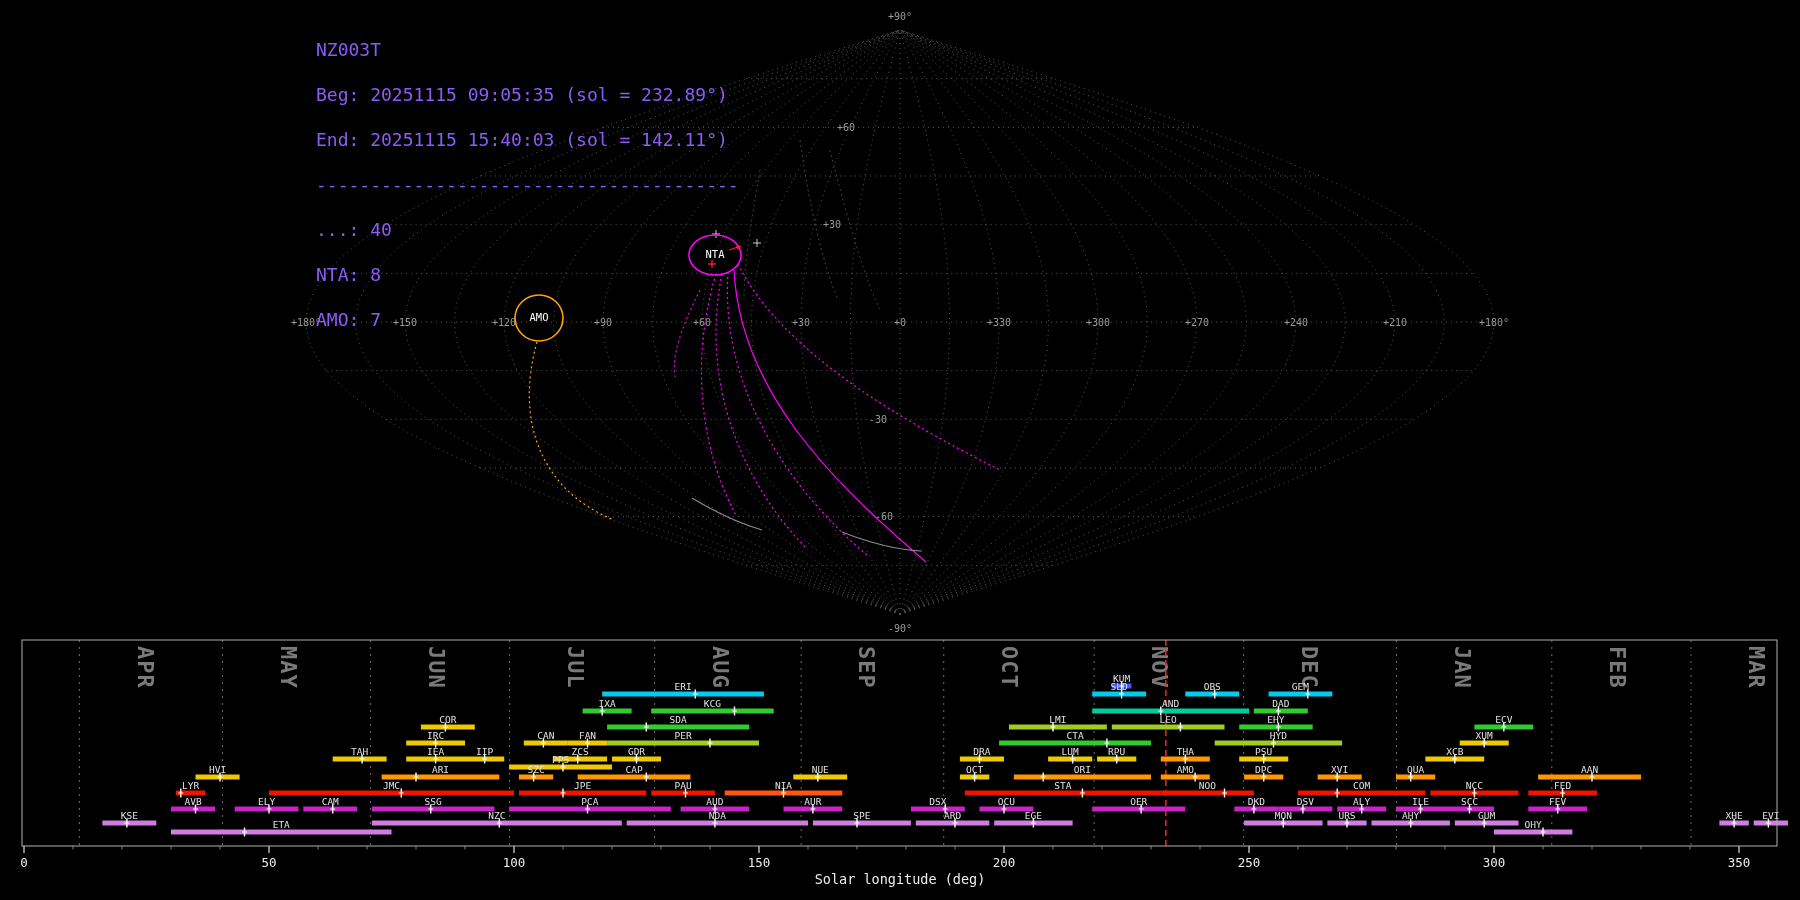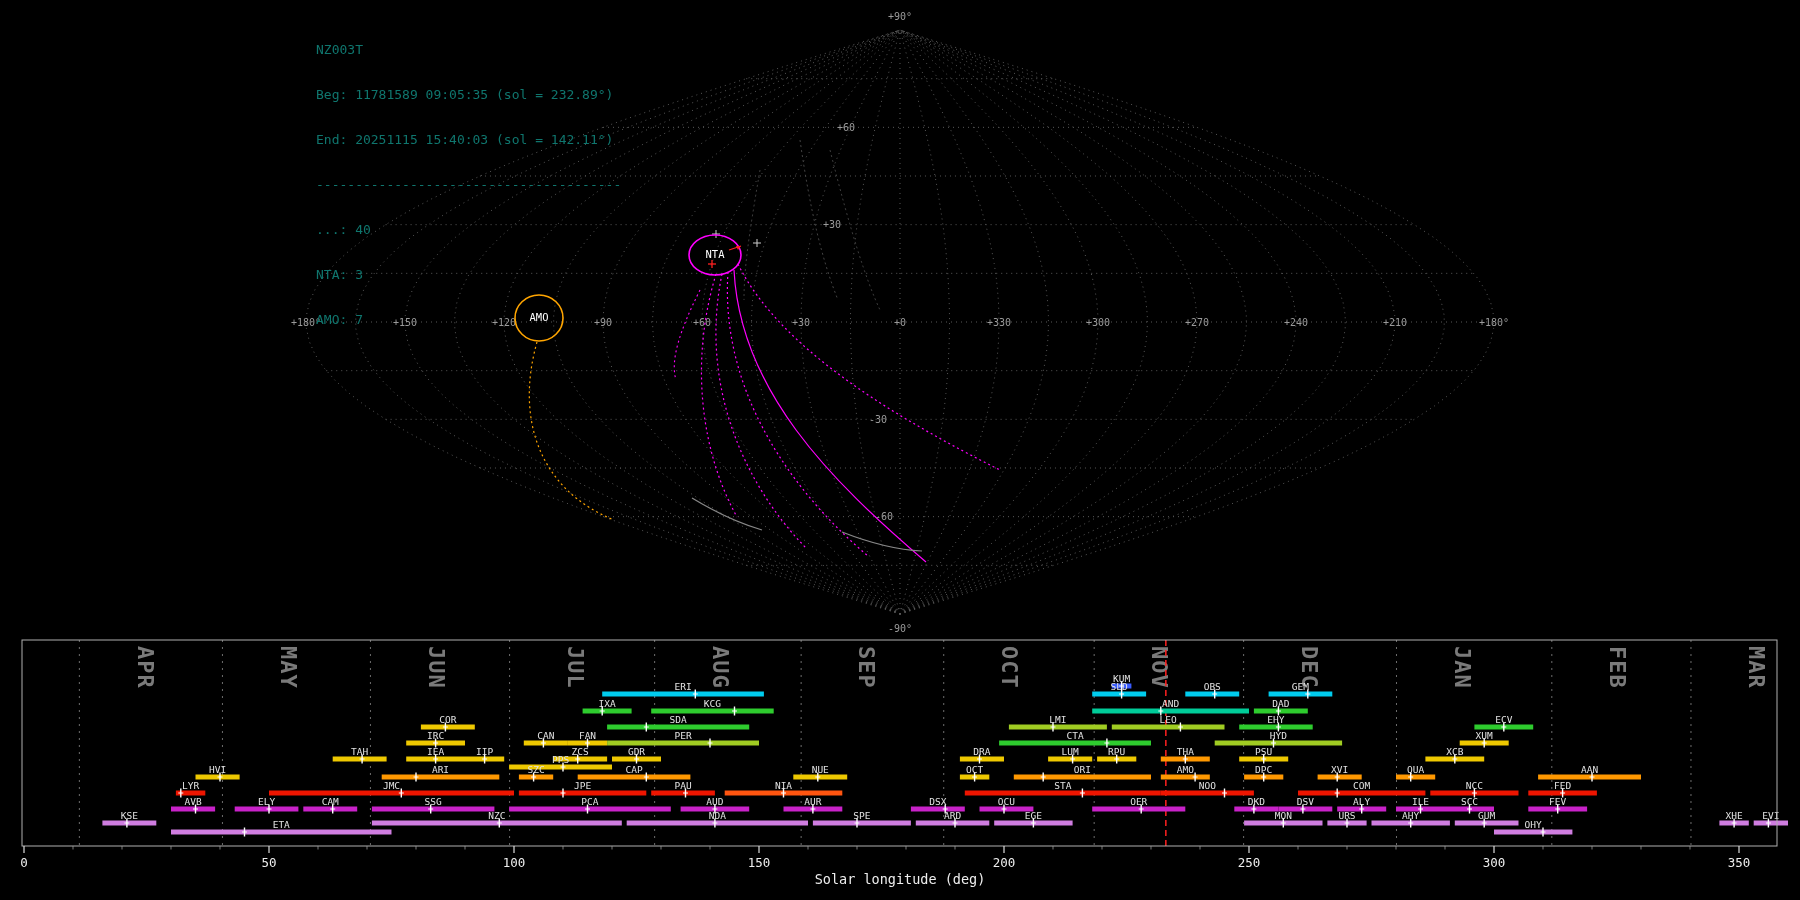--- a/index.html
+++ b/index.html
@@ -1,18 +1,18 @@
 <!DOCTYPE html>
 <html><head>
 <meta charset="utf-8">
 <style>
   html,body{margin:0;padding:0;background:#000;}
   .screen{position:relative;width:1800px;height:900px;background:#000;overflow:hidden;
           font-family:"DejaVu Sans Mono", monospace;}
-  .info{position:absolute;left:316px;top:12px;color:#0f766e;font-size:13px;line-height:15px;white-space:pre;}
+  .info{position:absolute;left:316px;top:12px;color:#8b5cf6;font-size:18px;line-height:15px;white-space:pre;}
   svg text{font-family:"DejaVu Sans Mono", monospace;}
 </style>
 </head>
 <body>
 
 <div class="screen">
 
   <svg id="plot" width="1800" height="900" viewBox="0 0 1800 900" style="position:absolute;left:0;top:0">
     <g id="skymap">
         <line x1="746.2614872091027" y1="565.3333333333334" x2="1053.7385127908974" y2="565.3333333333334" stroke="#585858" stroke-width="1" stroke-dasharray="1 4"></line>
@@ -509,21 +509,21 @@
         <text x="1004.0000000000001" y="867" font-size="12.5" fill="#eeeeee" text-anchor="middle">200</text>
         <text x="1249" y="867" font-size="12.5" fill="#eeeeee" text-anchor="middle">250</text>
         <text x="1494" y="867" font-size="12.5" fill="#eeeeee" text-anchor="middle">300</text>
         <text x="1739.0000000000002" y="867" font-size="12.5" fill="#eeeeee" text-anchor="middle">350</text>
       </g>
     <text id="xlabel" x="900" y="884" font-size="13.5" fill="#eeeeee" text-anchor="middle">Solar longitude (deg)</text>
   </svg>
 
   <div class="info">
     <div>NZ003T</div>
-    <div>Beg: 11781589 09:05:35 (sol = 232.89°)</div>
+    <div>Beg: 20251115 09:05:35 (sol = 232.89°)</div>
     <div>End: 20251115 15:40:03 (sol = 142.11°)</div>
     <div>---------------------------------------</div>
     <div>...: 40</div>
-    <div>NTA: 3</div>
+    <div>NTA: 8</div>
     <div>AMO: 7</div>
   </div>
 
 </div>
 
 </body></html>

